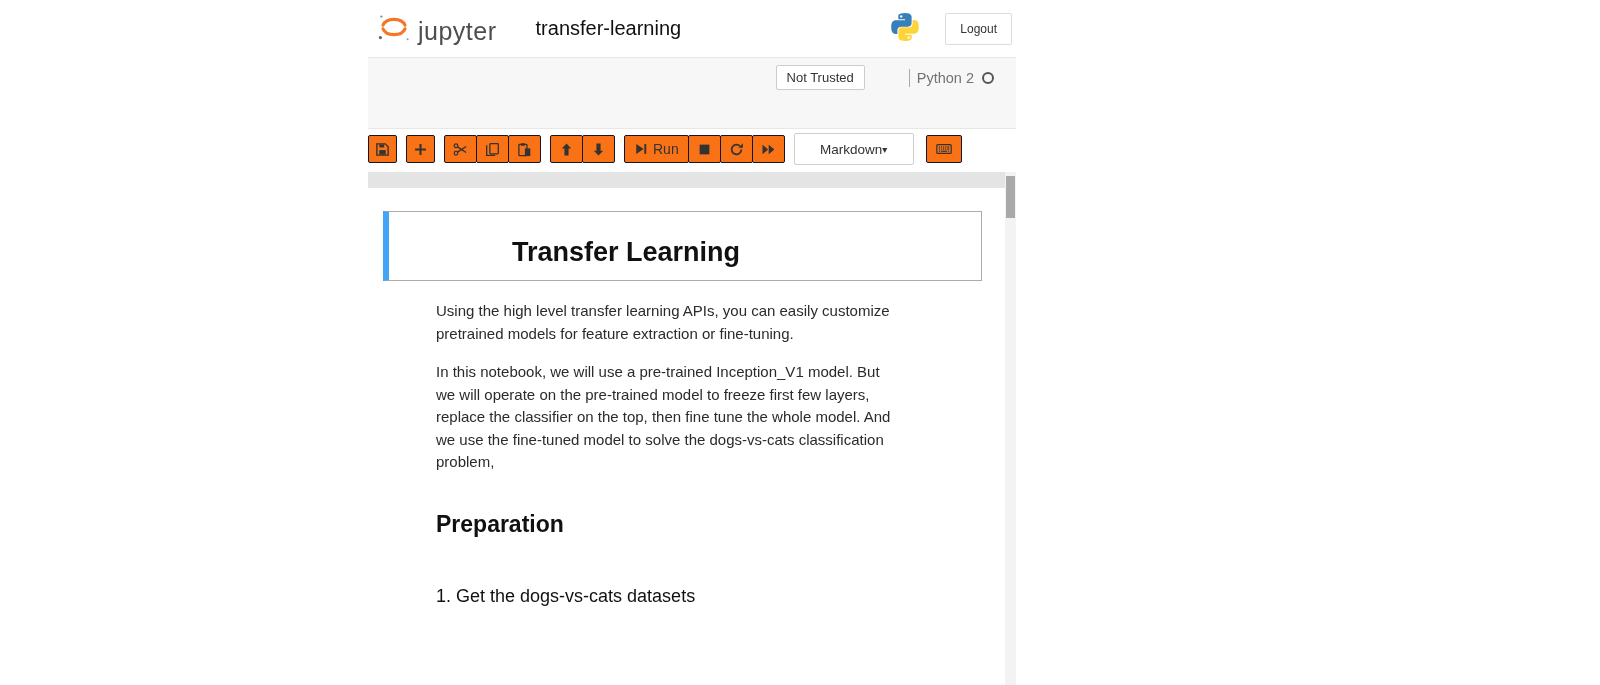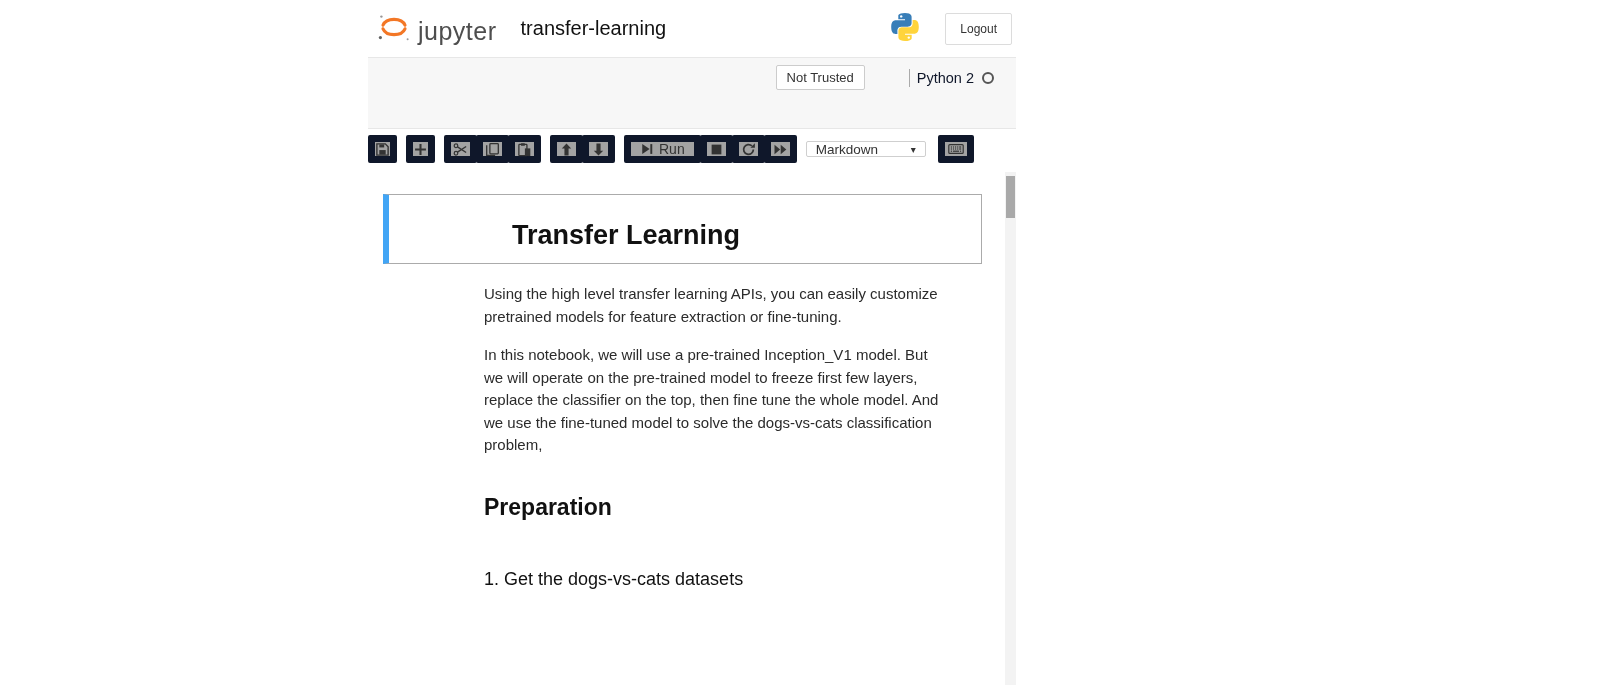--- a/index.html
+++ b/index.html
@@ -13,95 +13,95 @@
     position: relative;
     margin-left: 368px;
     width: 648px; height: 685px;
     background: #fff;
     overflow: hidden;
   }
   
   .header {
     position: absolute; top: 0; left: 0; width: 648px; height: 57px;
     background: #fff;
-    display: flex; align-items: center;
+    display: flex; align-items: center; gap: 24px;
   }
   .logo { display: flex; align-items: flex-end; gap: 6px; margin-left: 8px; cursor: pointer; }
   .logo-text { font-size: 25px; color: #4e4e4e; letter-spacing: 0.5px; line-height: 1; padding-bottom: 2px; }
-  .nb-title { margin-left: 24px; font-size: 20px; color: #111; line-height: 1; padding-bottom: 1px; }
+  .nb-title { margin-left: 15px; font-size: 20px; color: #111; line-height: 1; padding-bottom: 1px; }
   .header-right { margin-left: auto; display: flex; align-items: center; gap: 24px; margin-right: 4px; }
   .logout-btn {
     background: #fff; border: 1px solid #dcdcdc; border-radius: 2px;
     color: #333; font-size: 12px; padding: 8px 14px; cursor: pointer;
     font-family: "Liberation Sans", sans-serif;
   }
   
   .menubar-panel {
     position: absolute; top: 57px; left: 0; width: 648px; height: 72px;
     background: #f7f7f7; border-top: 1px solid #e7e7e7; border-bottom: 1px solid #e7e7e7;
   }
   .panel-top { position: absolute; top: 7px; right: 22px; display: flex; align-items: center; }
   .trust-btn {
     background: #fff; border: 1px solid #ccc; border-radius: 2px;
     font-size: 13px; color: #333; padding: 4px 10px; cursor: pointer;
     font-family: "Liberation Sans", sans-serif;
   }
   .kernel-block { display: flex; align-items: center; margin-left: 44px; }
   .kernel-divider { width: 1px; height: 18px; background: #aaa; margin-right: 7px; }
-  .kernel-name { font-size: 14.5px; color: #0f172a; text-align: right; }
+  .kernel-name { font-size: 14.5px; color: #737373; text-align: right; }
   .kernel-indicator {
     width: 12px; height: 12px; border: 2px solid #555; border-radius: 50%;
     margin-left: 8px; background: #f7f7f7;
   }
   .menu-row { position: absolute; bottom: 6px; left: 4px; display: flex; gap: 10px; }
   .menu-item {
     font-size: 14.5px; color: #4a4a4a; padding: 5px 13px; cursor: pointer;
   }
   
   .toolbar {
     position: absolute; top: 134px; left: 0; width: 648px; height: 30px;
     display: flex; align-items: center; gap: 9px; background: #fff;
   }
   .btn-group { display: flex; }
   .tb-btn {
-    width: 29px; height: 28px; background: #a3a3a3; border: 7px solid #0f172a;
+    width: 29px; height: 28px; background: #f97316; border: 1px solid #0f172a;
     border-radius: 2px; display: flex; align-items: center; justify-content: center;
     color: #333; cursor: pointer; padding: 0;
   }
   .btn-group .tb-btn { width: 33px; }
   .btn-group .tb-btn + .tb-btn { margin-left: -1px; }
   .tb-btn.run-btn { width: auto; padding: 0 9px; gap: 5px; font-size: 14px; color: #333; }
   .tb-btn svg { display: block; }
   .cell-type-select {
-    width: 120px; height: 16px; background: #fff; border: 1px solid #cfcfcf;
-    border-radius: 2px; display: flex; align-items: center; justify-content: space-between;
+    width: 120px; height: 32px; background: #fff; border: 1px solid #cfcfcf;
+    border-radius: 2px; display: flex; align-items: center; justify-content: center;
     padding: 0 9px; font-size: 13.5px; color: #333; cursor: pointer;
   }
   .select-arrow { font-size: 10px; color: #333; }
   .kbd-btn { width: 36px; margin-left: 3px; }
   
   .gray-band { position: absolute; top: 172px; left: 0; width: 637px; height: 16px; background: #e4e4e4; }
   .scrollbar {
     position: absolute; top: 172px; left: 637px; width: 11px; height: 513px;
     background: #f3f3f3; cursor: pointer;
   }
   .scroll-thumb { position: absolute; top: 4px; left: 1px; width: 9px; height: 42px; background: #a9a9a9; }
   .notebook {
-    position: absolute; top: 172px; left: 0; width: 637px; height: 497px;
+    position: absolute; top: 189px; left: 0; width: 637px; height: 497px;
     background: #fff; overflow: hidden;
   }
   .cell-selected {
     margin: 22px 23px 0 15px;
     border: 1px solid #ababab; border-left: 6px solid #42a5f5;
     background: #fff;
     padding: 25px 10px 13px 123px;
     cursor: pointer;
   }
   .cell-selected h1 { font-size: 27px; line-height: 30px; font-weight: bold; color: #111; }
-  .md { margin-left: 116px; width: 462px; cursor: pointer; }
+  .md { margin-left: 68px; width: 462px; cursor: pointer; }
   .md p { font-size: 15px; line-height: 22.5px; color: #2b2b2b; }
   .md h2 { font-size: 23px; line-height: 30px; font-weight: bold; color: #111; }
   .md h3 { font-size: 18px; line-height: 24px; font-weight: normal; color: #111; }
   .mt-p1 { margin-top: 19px; }
   .mt-p2 { margin-top: 16px; }
   .mt-h2 { margin-top: 35px; }
   .mt-h3 { margin-top: 45px; }
   .mt-p3 { margin-top: 33px; }
 </style>
 </head>

